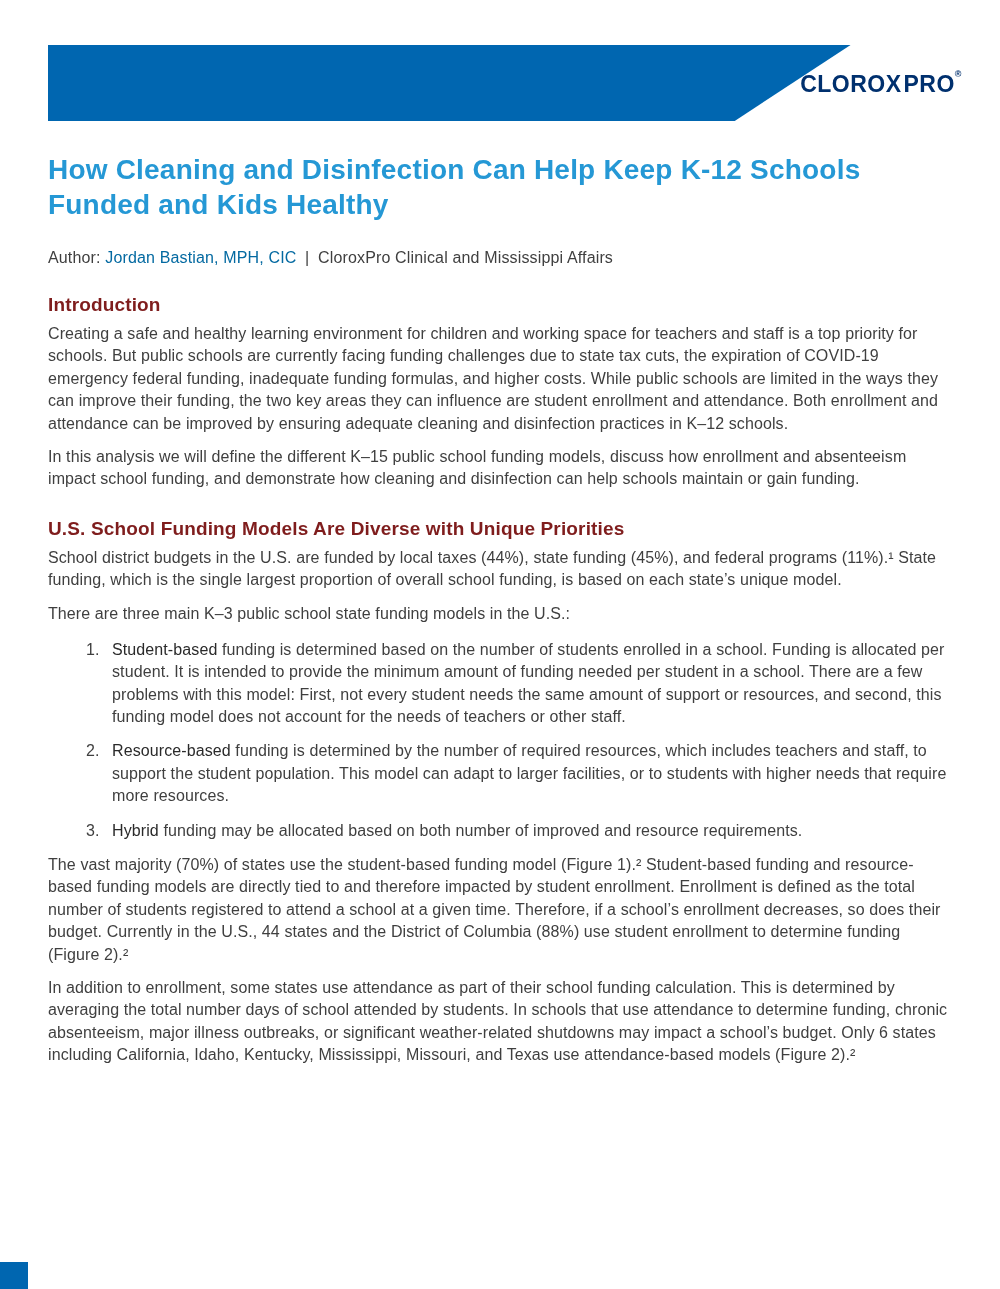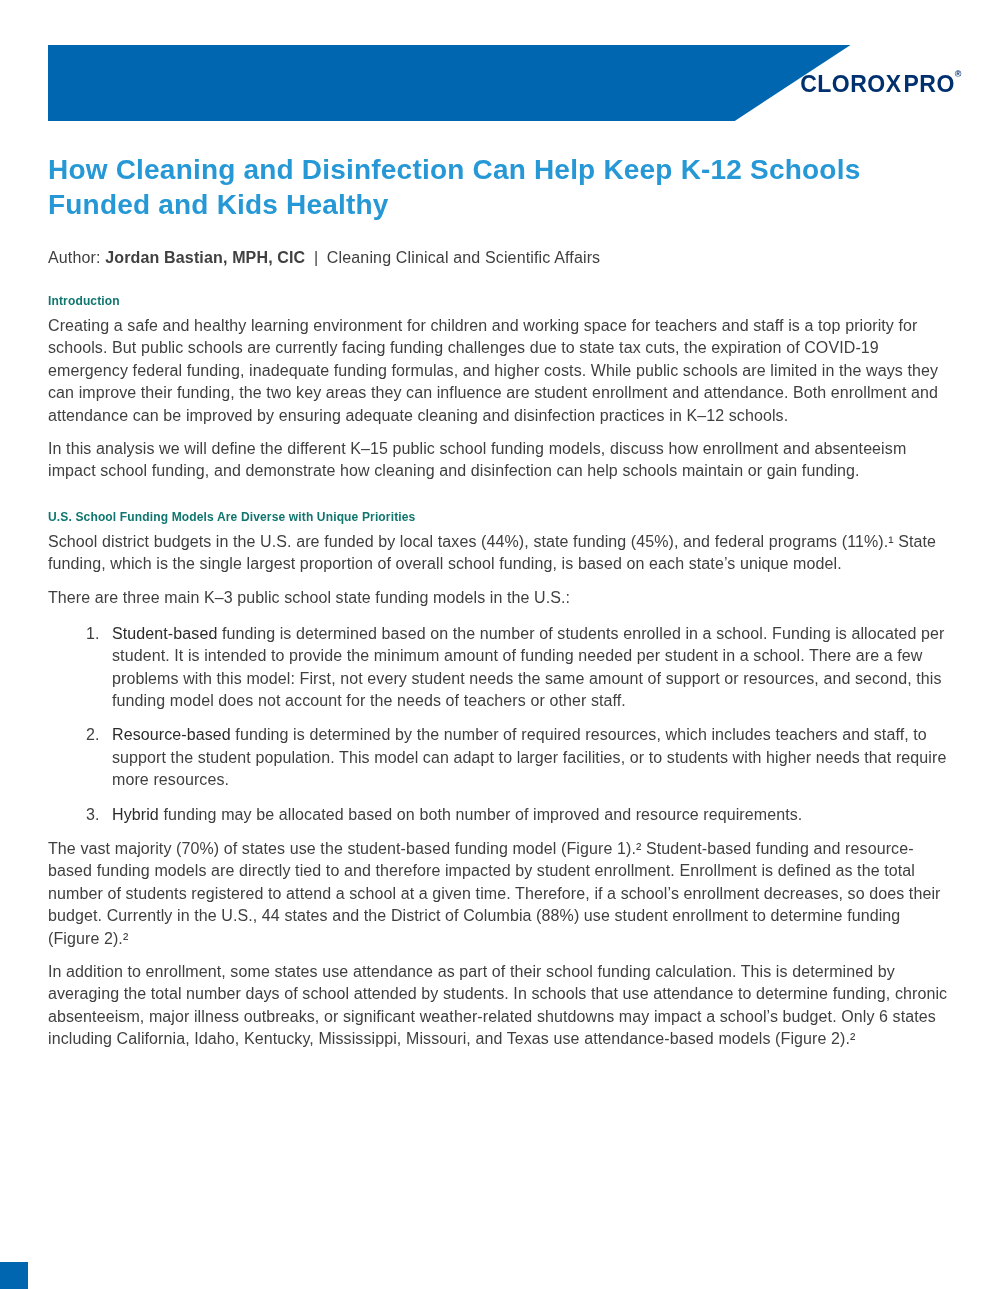--- a/index.html
+++ b/index.html
@@ -60,28 +60,28 @@
     color: #2598d5;
     max-width: 880px;
     letter-spacing: 0.2px;
   }
   .byline {
     margin-top: 27px;
     font-size: 16px;
     color: #3f3f3f;
     letter-spacing: 0.15px;
   }
-  .byline .name { font-weight: bold; color: #404040; }
+  .byline .name { font-weight: normal; color: #0369a1; }
   .byline .divider { margin: 0 4px; color: #3f3f3f; }
   .sect-heading {
     margin-top: 27px;
     margin-bottom: 7px;
-    font-size: 12px;
+    font-size: 19px;
     font-weight: bold;
-    color: #0f766e;
+    color: #7f1d1d;
     letter-spacing: 0.15px;
   }
   p.body {
     font-size: 16px;
     line-height: 1.40;
     color: #3f3f3f;
     margin-bottom: 11px;
     letter-spacing: 0.1px;
     max-width: 906px;
   }
@@ -124,21 +124,21 @@
   <div class="logo"><span>CLOROX</span><span class="logo-pro">PRO</span><sup>®</sup></div>
 
   <div class="content">
 
     <h1 class="title">How Cleaning and Disinfection Can Help Keep K-12 Schools Funded and Kids Healthy</h1>
 
     <div class="byline">
       <span>Author:</span>
       <span class="name">Jordan Bastian, MPH, CIC</span>
       <span class="divider">|</span>
-      <span>Cleaning Clinical and Scientific Affairs</span>
+      <span>CloroxPro Clinical and Mississippi Affairs</span>
     </div>
 
     <div class="sect-heading">Introduction</div>
     <p class="body">Creating a safe and healthy learning environment for children and working space for teachers and staff is a top priority for schools. But public schools are currently facing funding challenges due to state tax cuts, the expiration of COVID-19 emergency federal funding, inadequate funding formulas, and higher costs. While public schools are limited in the ways they can improve their funding, the two key areas they can influence are student enrollment and attendance. Both enrollment and attendance can be improved by ensuring adequate cleaning and disinfection practices in K–12 schools.</p>
     <p class="body">In this analysis we will define the different K–15 public school funding models, discuss how enrollment and absenteeism impact school funding, and demonstrate how cleaning and disinfection can help schools maintain or gain funding.</p>
 
     <div class="sect-heading">U.S. School Funding Models Are Diverse with Unique Priorities</div>
     <p class="body">School district budgets in the U.S. are funded by local taxes (44%), state funding (45%), and federal programs (11%).¹ State funding, which is the single largest proportion of overall school funding, is based on each state’s unique model.</p>
     <p class="body">There are three main K–3 public school state funding models in the U.S.:</p>
 

